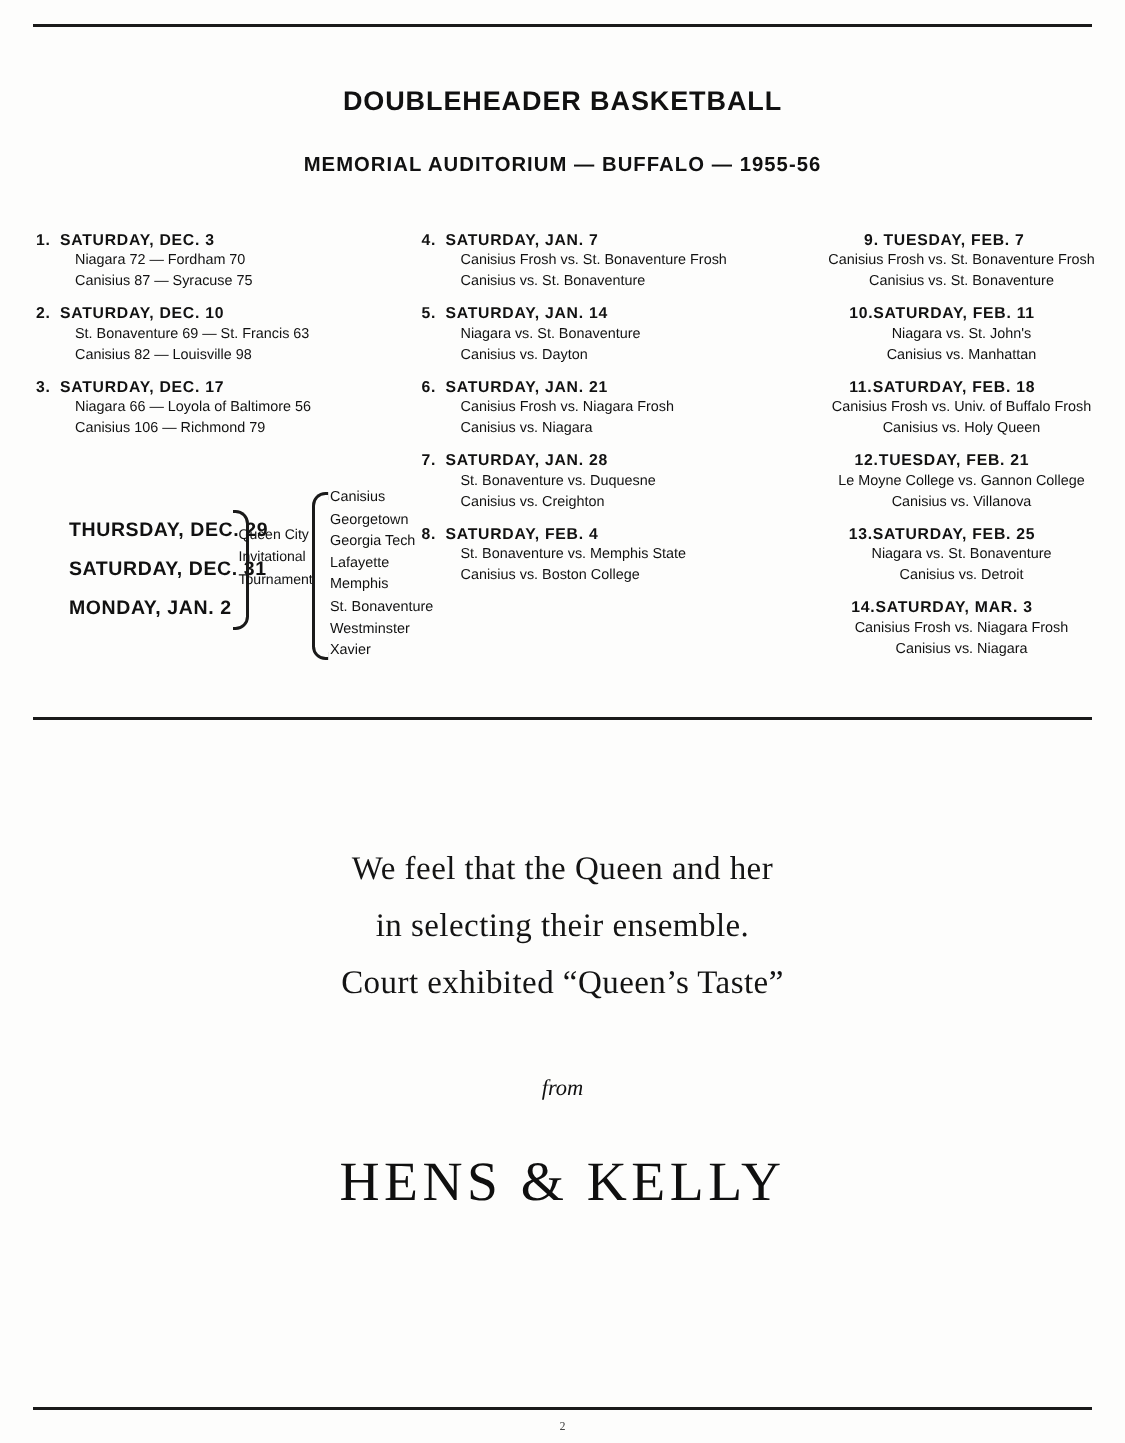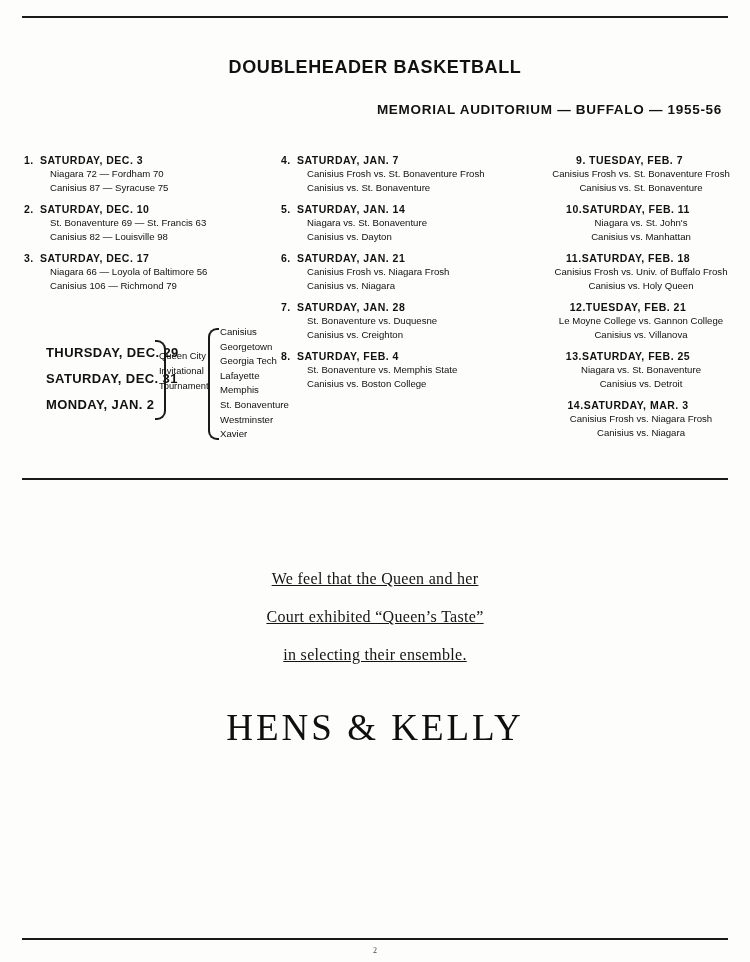--- a/index.html
+++ b/index.html
@@ -38,23 +38,23 @@
     left: 0;
     width: 750px;
     text-align: center;
     font-size: 18px;
     font-weight: bold;
     letter-spacing: 0.6px;
   }
   .subtitle {
     position: absolute;
     top: 102px;
-    left: 4px;
+    left: 16px;
     width: 718px;
-    text-align: right;
+    text-align: center;
     font-size: 13.5px;
     font-weight: bold;
     letter-spacing: 0.7px;
   }
 
   .cols {
     position: absolute;
     top: 138px;
     left: 0;
     width: 750px;
@@ -156,25 +156,24 @@
   
   .ad {
     position: absolute;
     top: 560px;
     left: 0;
     width: 750px;
     text-align: center;
   }
   .ad-line {
     font-family: "Liberation Serif", serif;
-    font-size: 16px;
+    font-size: 22px;
     line-height: 38px;
     color: #141414;
     letter-spacing: 0.3px;
-    text-decoration: underline;
   }
   .ad-from {
     font-family: "Liberation Serif", serif;
     font-style: italic;
     font-size: 15px;
     margin-top: 44px;
   }
   .ad-brand {
     font-family: "Liberation Serif", serif;
     font-size: 37px;
@@ -365,21 +364,22 @@
         </div>
       </div>
     </div>
 
   </div>
 
   <div class="rule mid"></div>
 
   <div class="ad">
     <div class="ad-line">We feel that the Queen and her</div>
+    <div class="ad-line">in selecting their ensemble.</div>
     <div class="ad-line">Court exhibited “Queen’s Taste”</div>
-    <div class="ad-line">in selecting their ensemble.</div>
+    <div class="ad-from">from</div>
     <div class="ad-brand">HENS  &amp;  KELLY</div>
   </div>
 
   <div class="rule bottom"></div>
   <div class="page-num">2</div>
 
 </div>
 
 </body></html>

